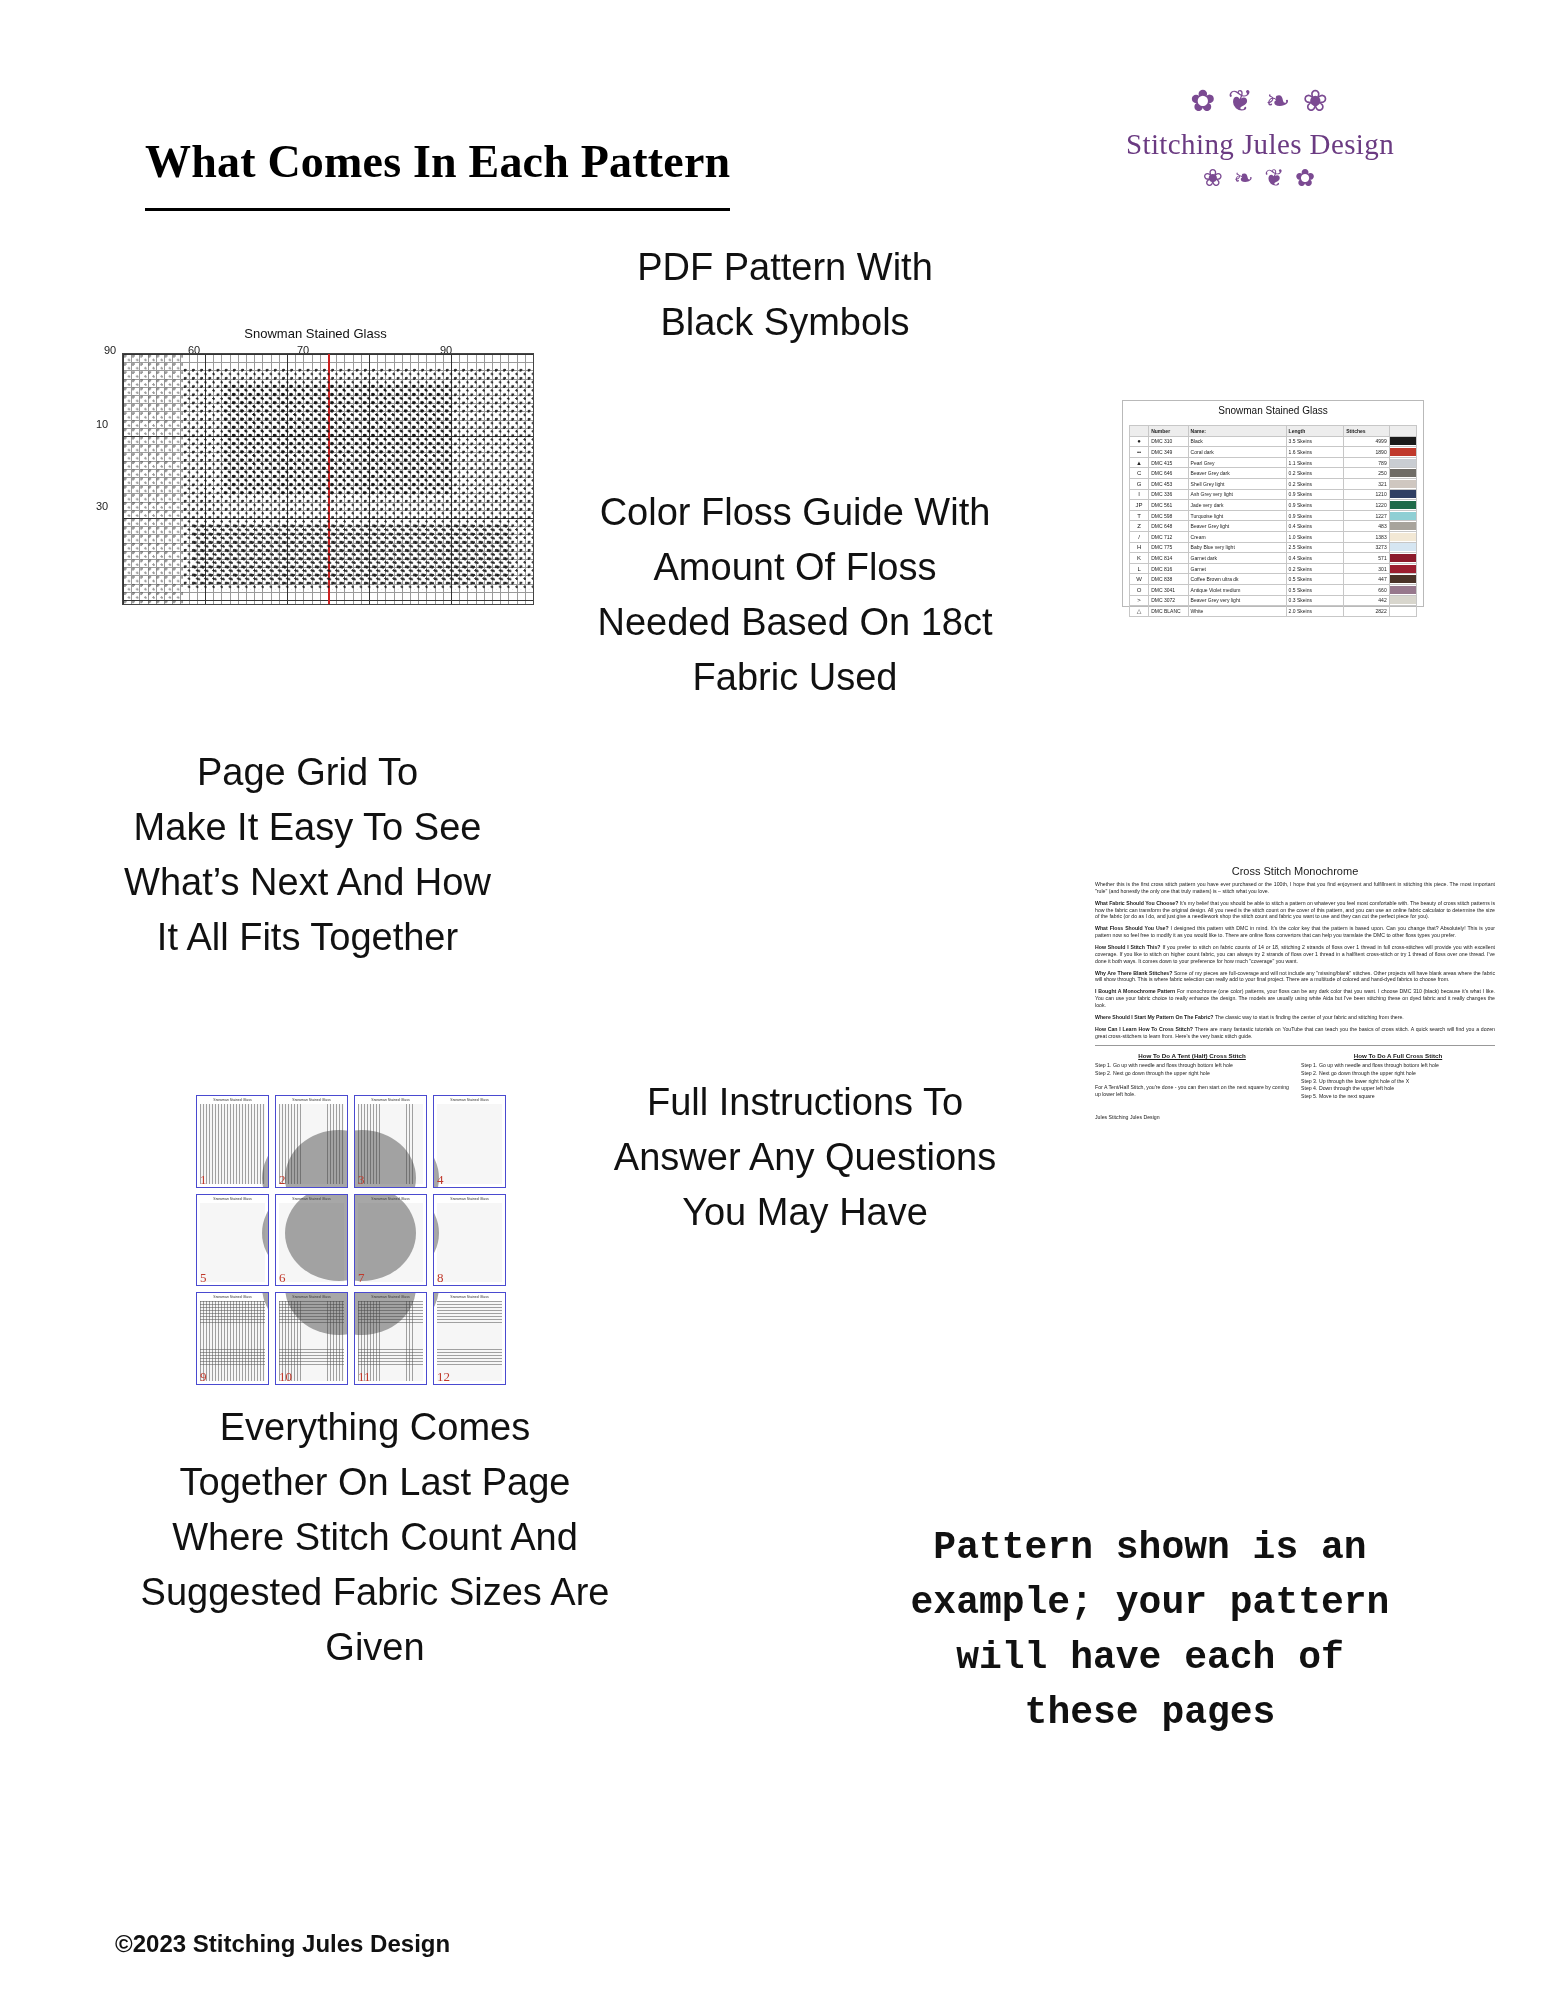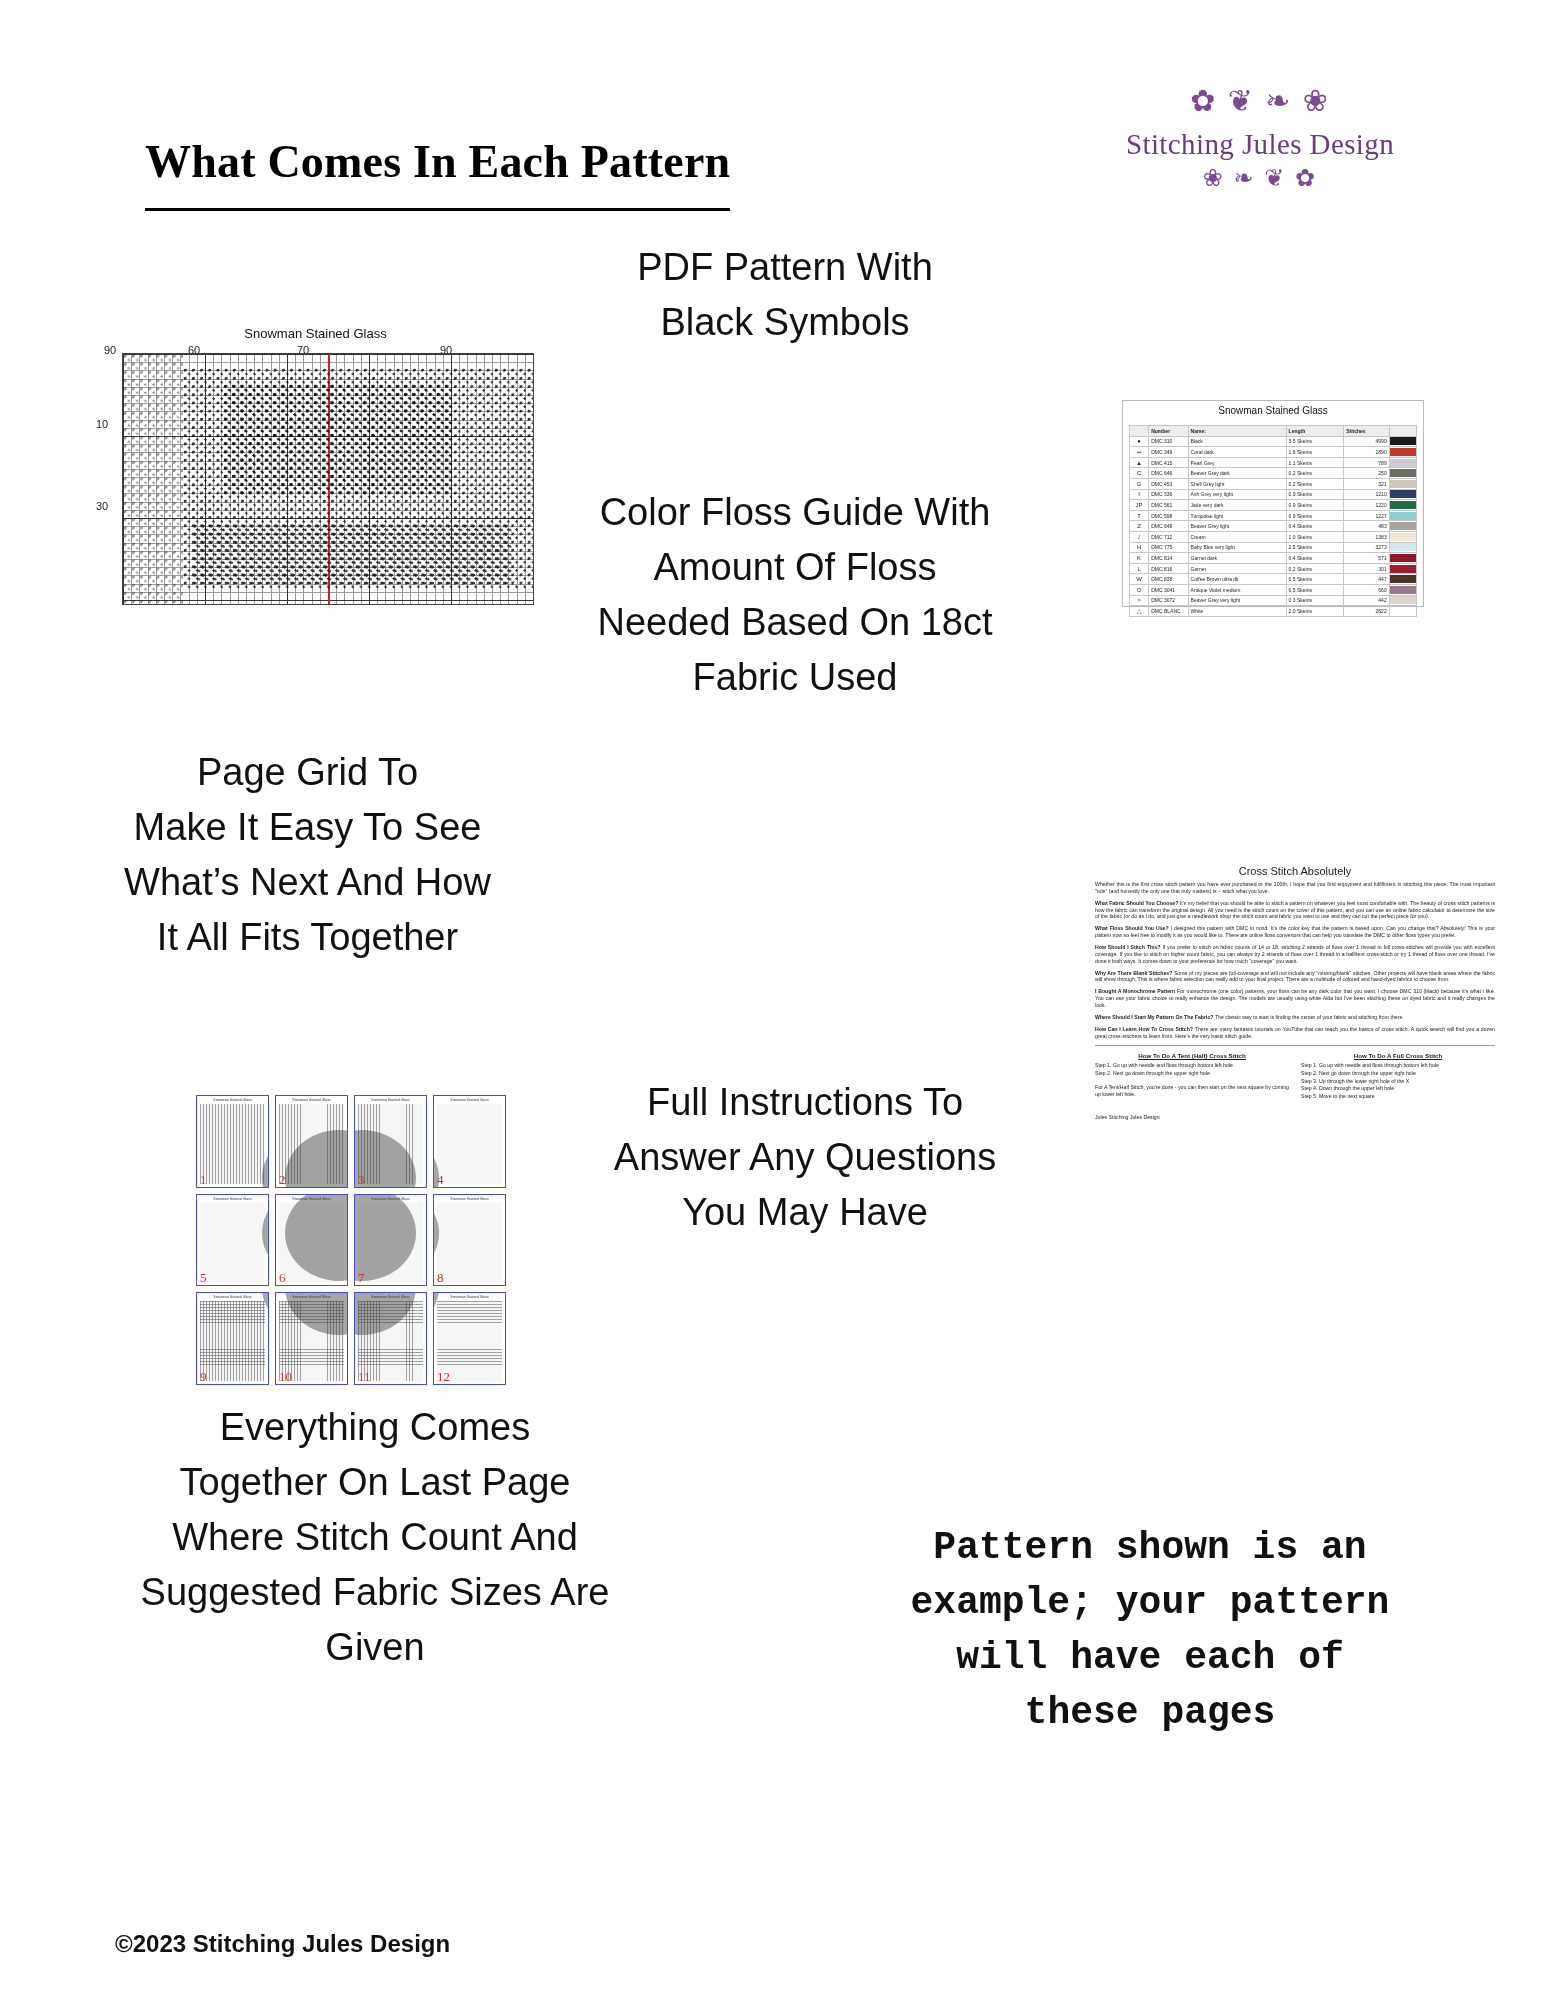--- a/index.html
+++ b/index.html
@@ -615,21 +615,21 @@
       <div class="art">
         <div class="blob" style="width: 108px; height: 96px; left: -106px; top: -62px; background: rgba(60, 60, 60, 0.45);"></div>
       </div>
       <div class="num">12</div>
     </div>
   </div>
 
 <div class="caption" style="left:545px; top:1075px; width:520px;">Full Instructions To<br>Answer Any Questions<br>You May Have</div>
 
 <div class="instr">
-  <h4>Cross Stitch Absolutely</h4>
+  <h4>Cross Stitch Monochrome</h4>
   <p>Whether this is the first cross stitch pattern you have ever purchased or the 100th, I hope that you find enjoyment and fulfillment in stitching this piece. The most important "rule" (and honestly the only one that truly matters) is – stitch what you love.</p>
   <div id="instr-sections">
       <p><b>What Fabric Should You Choose? </b>It's my belief that you should be able to stitch a pattern on whatever you feel most comfortable with. The beauty of cross stitch patterns is how the fabric can transform the original design. All you need is the stitch count on the cover of this pattern, and you can use an online fabric calculator to determine the size of the fabric (or do as I do, and just give a needlework shop the stitch count and fabric you want to use and they can cut the perfect piece for you).</p>
       <p><b>What Floss Should You Use? </b>I designed this pattern with DMC in mind. It's the color key that the pattern is based upon. Can you change that? Absolutely! This is your pattern now so feel free to modify it as you would like to. There are online floss convertors that can help you translate the DMC to other floss types you prefer.</p>
       <p><b>How Should I Stitch This? </b>If you prefer to stitch on fabric counts of 14 or 18, stitching 2 strands of floss over 1 thread in full cross-stitches will provide you with excellent coverage. If you like to stitch on higher count fabric, you can always try 2 strands of floss over 1 thread in a half/tent cross-stitch or try 1 thread of floss over one thread. I've done it both ways. It comes down to your preference for how much "coverage" you want.</p>
       <p><b>Why Are There Blank Stitches? </b>Some of my pieces are full-coverage and will not include any "missing/blank" stitches. Other projects will have blank areas where the fabric will show through. This is where fabric selection can really add to your final project. There are a multitude of colored and hand-dyed fabrics to choose from.</p>
       <p><b>I Bought A Monochrome Pattern </b>For monochrome (one color) patterns, your floss can be any dark color that you want. I choose DMC 310 (black) because it's what I like. You can use your fabric choice to really enhance the design. The models are usually using white Aida but I've been stitching these on dyed fabric and it really changes the look.</p>
       <p><b>Where Should I Start My Pattern On The Fabric? </b>The classic way to start is finding the center of your fabric and stitching from there.</p>
       <p><b>How Can I Learn How To Cross Stitch? </b>There are many fantastic tutorials on YouTube that can teach you the basics of cross stitch. A quick search will find you a dozen great cross-stitchers to learn from. Here's the very basic stitch guide.</p>
       <hr>

